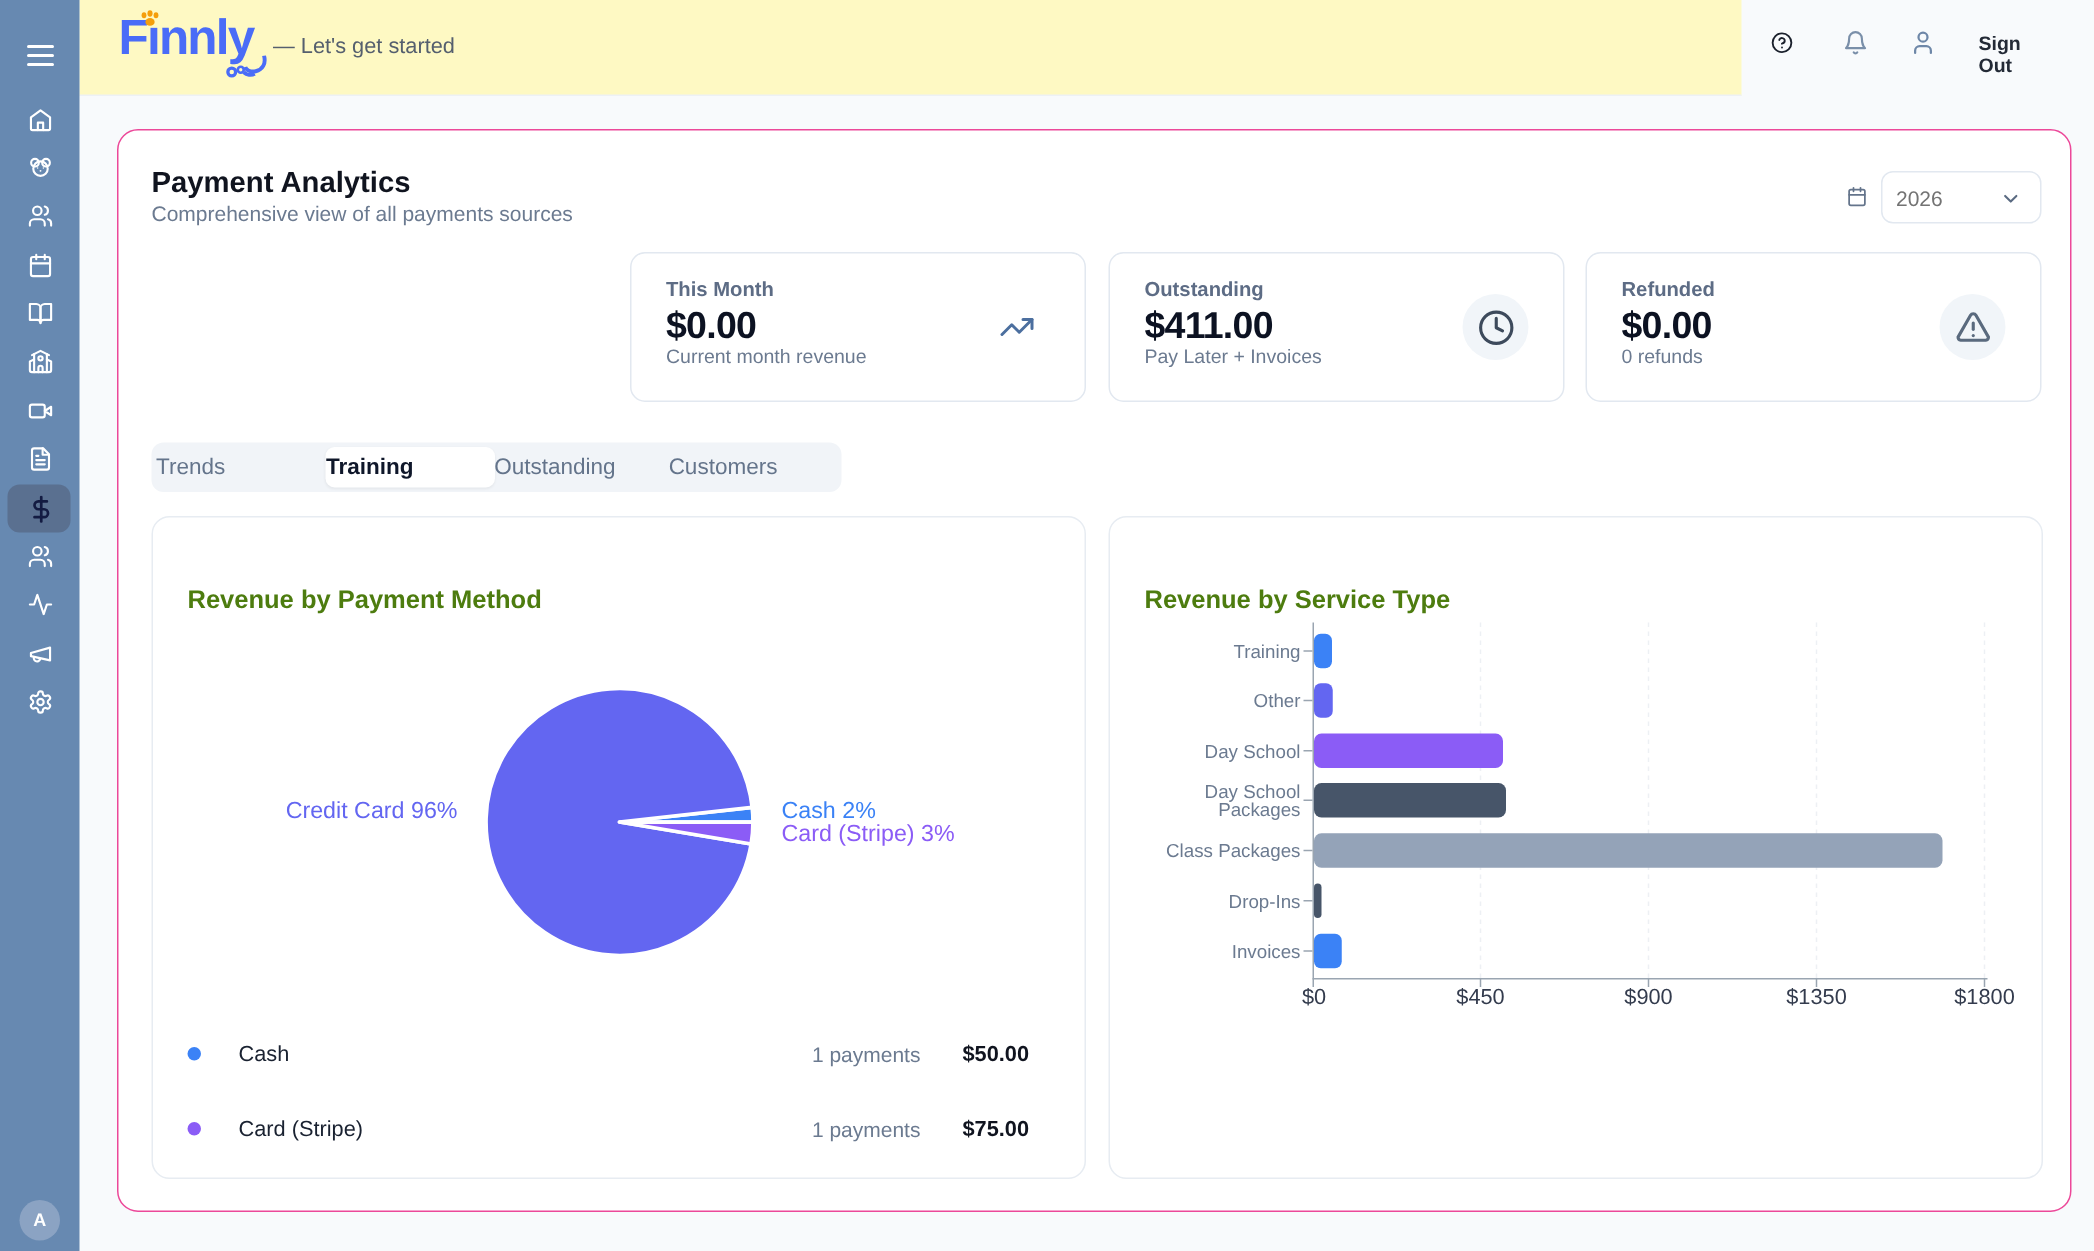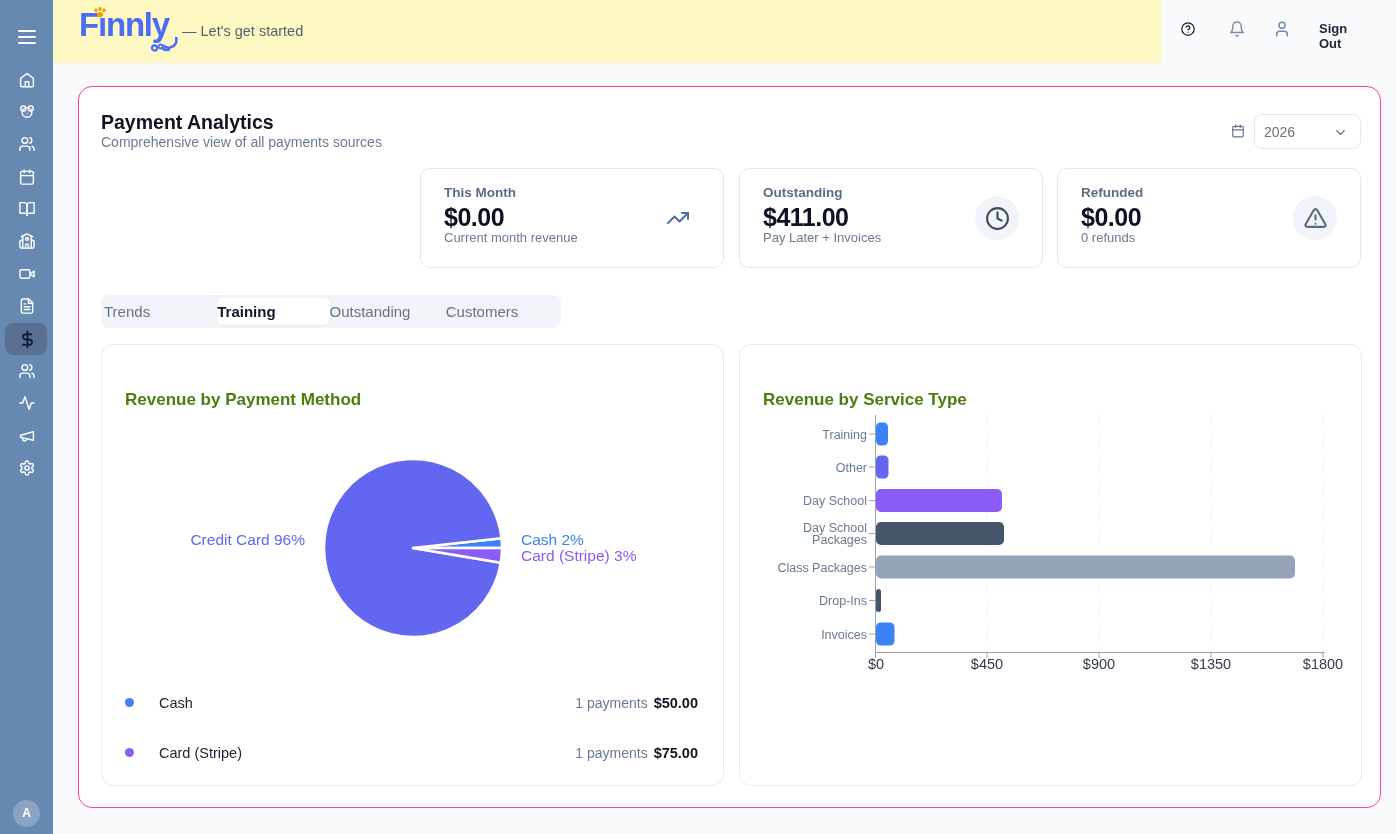--- a/index.html
+++ b/index.html
@@ -41,21 +41,21 @@
   #tabs { position:absolute; left:22px; top:208px; width:460px; height:33px; background:#F1F4F8; border-radius:8px; display:flex; align-items:center; padding:0 3px; }
   .tab { height:27px; line-height:27px; font-size:15px; color:#64748B; border-radius:6px; }
   .tab.active { background:#fff; color:#0F172A; font-weight:bold; box-shadow:0 1px 2px rgba(0,0,0,0.06); }
 
   
   .chartcard { position:absolute; top:257px; width:623px; height:442px; background:#fff; border:1px solid #E7ECF2; border-radius:12px; }
   .chartcard h3 { position:absolute; left:23px; top:25px; font-size:17px; font-weight:bold; color:#4d7c0f;margin-top:20px; }
   .pleg { position:absolute; left:23px; right:23px; height:18px; }
   .pleg i { position:absolute; left:0; top:4px; width:9px; height:9px; border-radius:50%; }
   .pleg .pl { position:absolute; left:18px; top:1px; font-size:14.5px; color:#1A2231;margin-left:16px; }
-  .pleg .rg { position:absolute; right:2px; top:1px; display:flex; gap:6px; align-items:center; }
+  .pleg .rg { position:absolute; right:14px; top:1px; display:flex; gap:28px; align-items:center; }
   .pleg .pp { font-size:14px; color:#6B7A90; }
   .pleg .pa { font-size:14.5px; font-weight:bold; color:#10141F; }
 </style>
 </head>
 <body>
 
 <div id="header">
   <div id="logo">Fınnly</div>
   <svg class="abs" style="left:40px;top:6px" width="14" height="12" viewBox="0 0 14 12">
       <g fill="#F59E0B">

